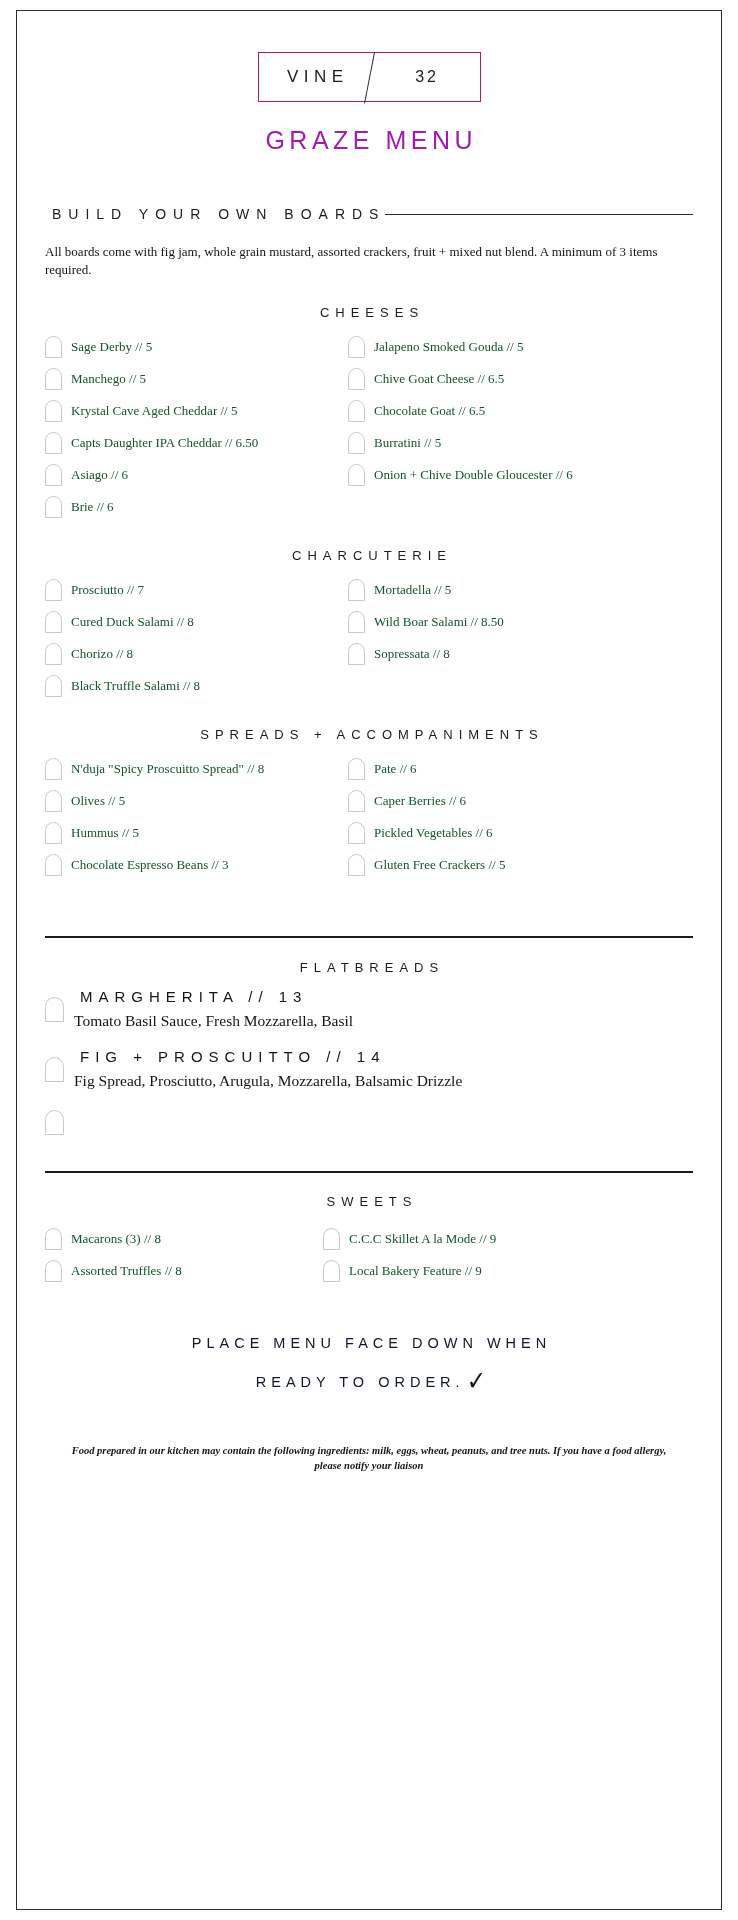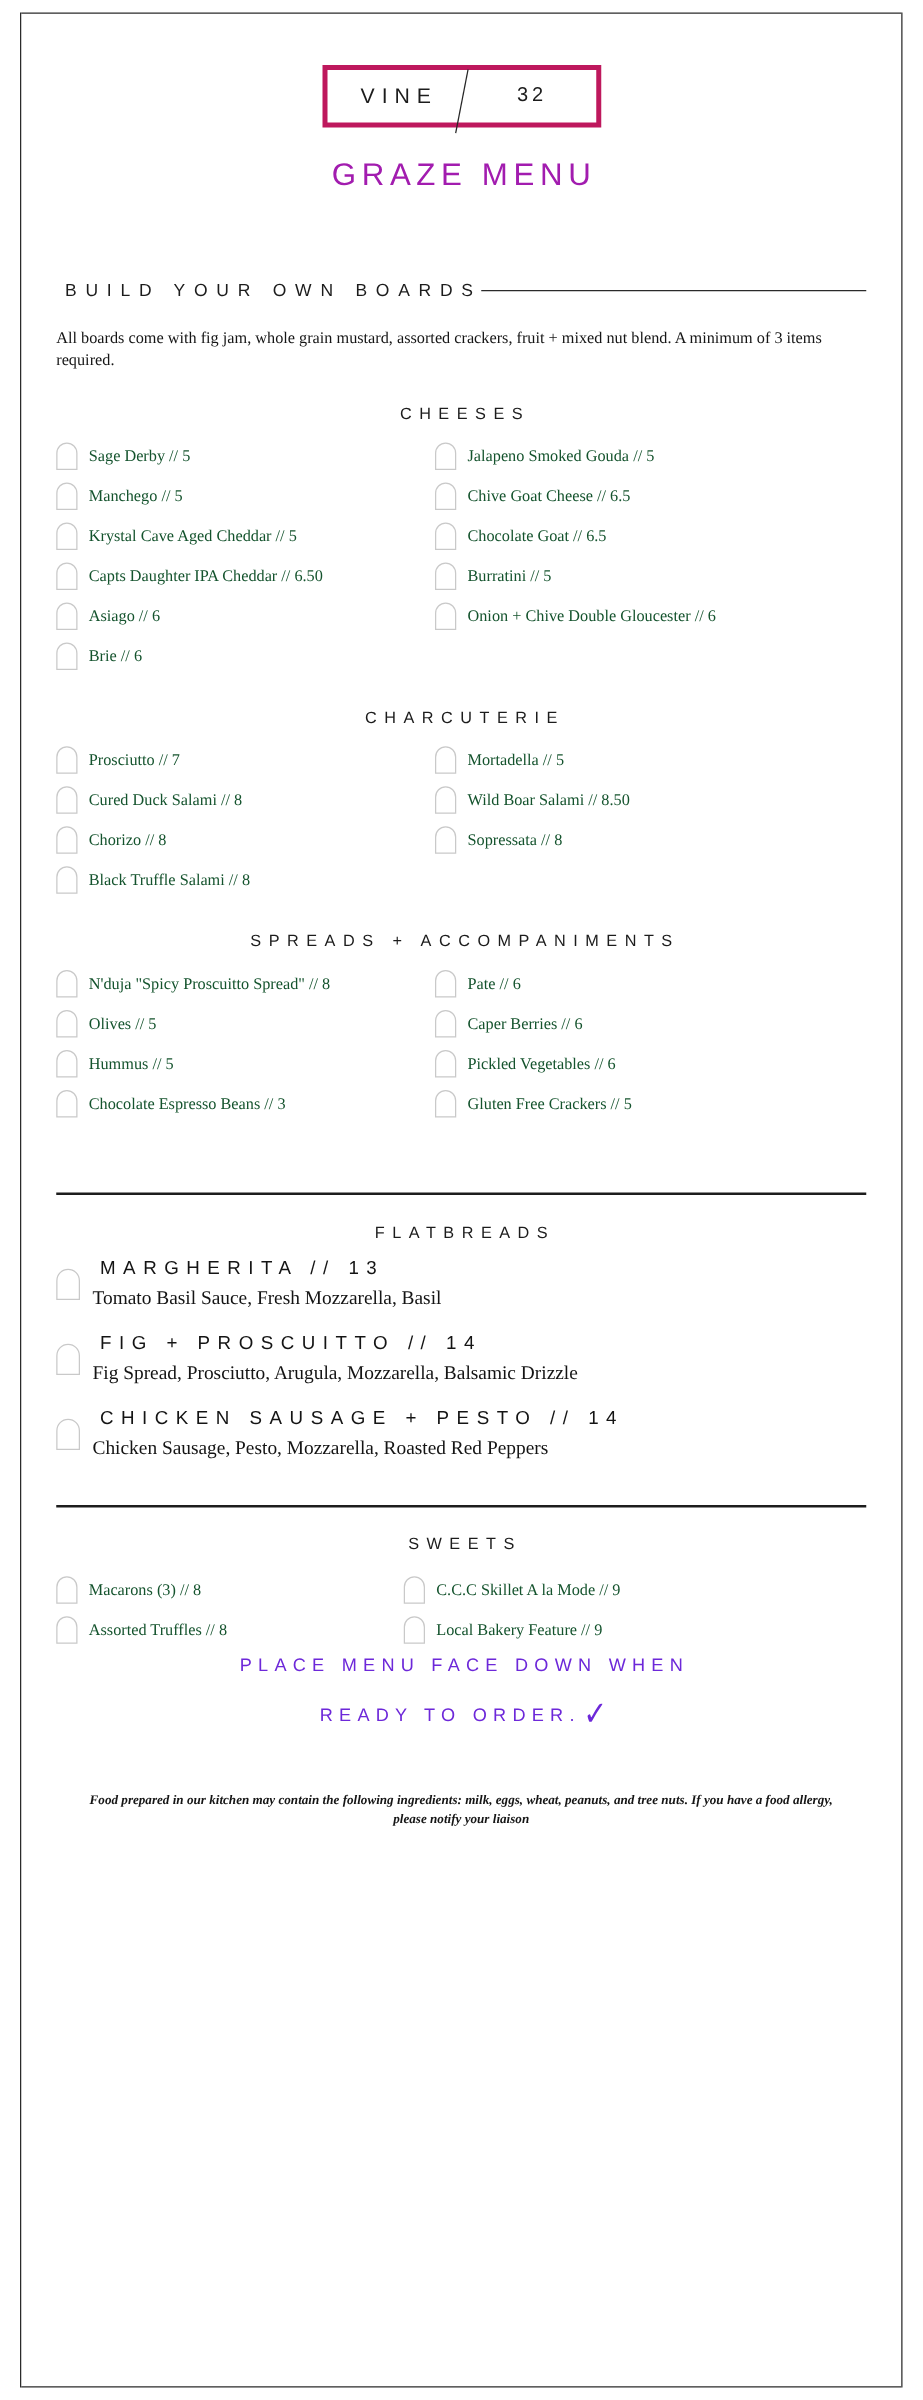--- a/index.html
+++ b/index.html
@@ -52,21 +52,21 @@
   
   .logo-wrap {
     display: flex;
     justify-content: center;
     margin-top: 41px;
   }
   .logo-box {
     position: relative;
     width: 223px;
     height: 50px;
-    border: 4px solid #be185d;
+    border: 1px solid #be185d;
     display: flex;
     align-items: center;
   }
   .logo-left, .logo-right {
     flex: 1;
     text-align: center;
     font-family: "Liberation Sans", sans-serif;
     font-size: 17px;
     letter-spacing: 5.5px;
     text-indent: 5.5px;
@@ -103,21 +103,21 @@
     font-weight: 300;
     font-size: 14px;
     letter-spacing: 7px;
     text-indent: 7px;
     color: #1c1c1c;
     white-space: nowrap;
   }
   .sec-head-rule {
     display: flex;
     align-items: center;
-    margin-top: 69px;
+    margin-top: 51px;
   }
   .sec-head-rule .rule {
     flex: 1;
     height: 1px;
     background: #2a2a2a;
   }
 
   .blurb {
     font-size: 13px;
     line-height: 1.42;
@@ -209,21 +209,22 @@
 
   
   .footer-note {
     text-align: center;
     font-family: "Liberation Sans", sans-serif;
     font-weight: 300;
     font-size: 14.5px;
     letter-spacing: 5px;
     text-indent: 5px;
     line-height: 1.85;
-    color: #6d28d9;
+    color: #0f172a;
+    margin-top: 43px;
     position: relative;
   }
   .check-mark {
     font-family: "Liberation Serif", serif;
     font-size: 27px;
     letter-spacing: 0;
     text-indent: 0;
     vertical-align: -3px;
     display: inline-block;
     transform: scaleX(0.85);
@@ -396,24 +397,20 @@
     </div>
     <div class="fb-item">
       <span class="fb-arch"></span>
       <div>
         <div class="fb-name">FIG + PROSCUITTO // 14</div>
         <div class="fb-desc">Fig Spread, Prosciutto, Arugula, Mozzarella, Balsamic Drizzle</div>
       </div>
     </div>
     <div class="fb-item">
       <span class="fb-arch"></span>
-      <div>
-        <div class="fb-name">CHICKEN SAUSAGE + PESTO // 14</div>
-        <div class="fb-desc">Chicken Sausage, Pesto, Mozzarella, Roasted Red Peppers</div>
-      </div>
     </div>
   </div>
 
   <div class="thick-rule" style="margin-top:36px;"></div>
 
   <div class="sub-head" style="margin-top:21px;">SWEETS</div>
   <div class="items" style="grid-template-columns: 278px 1fr; margin-top:14px;">
     <div class="item">
         <span class="arch"></span>
         <span class="item-text">Macarons (3) // 8</span>

